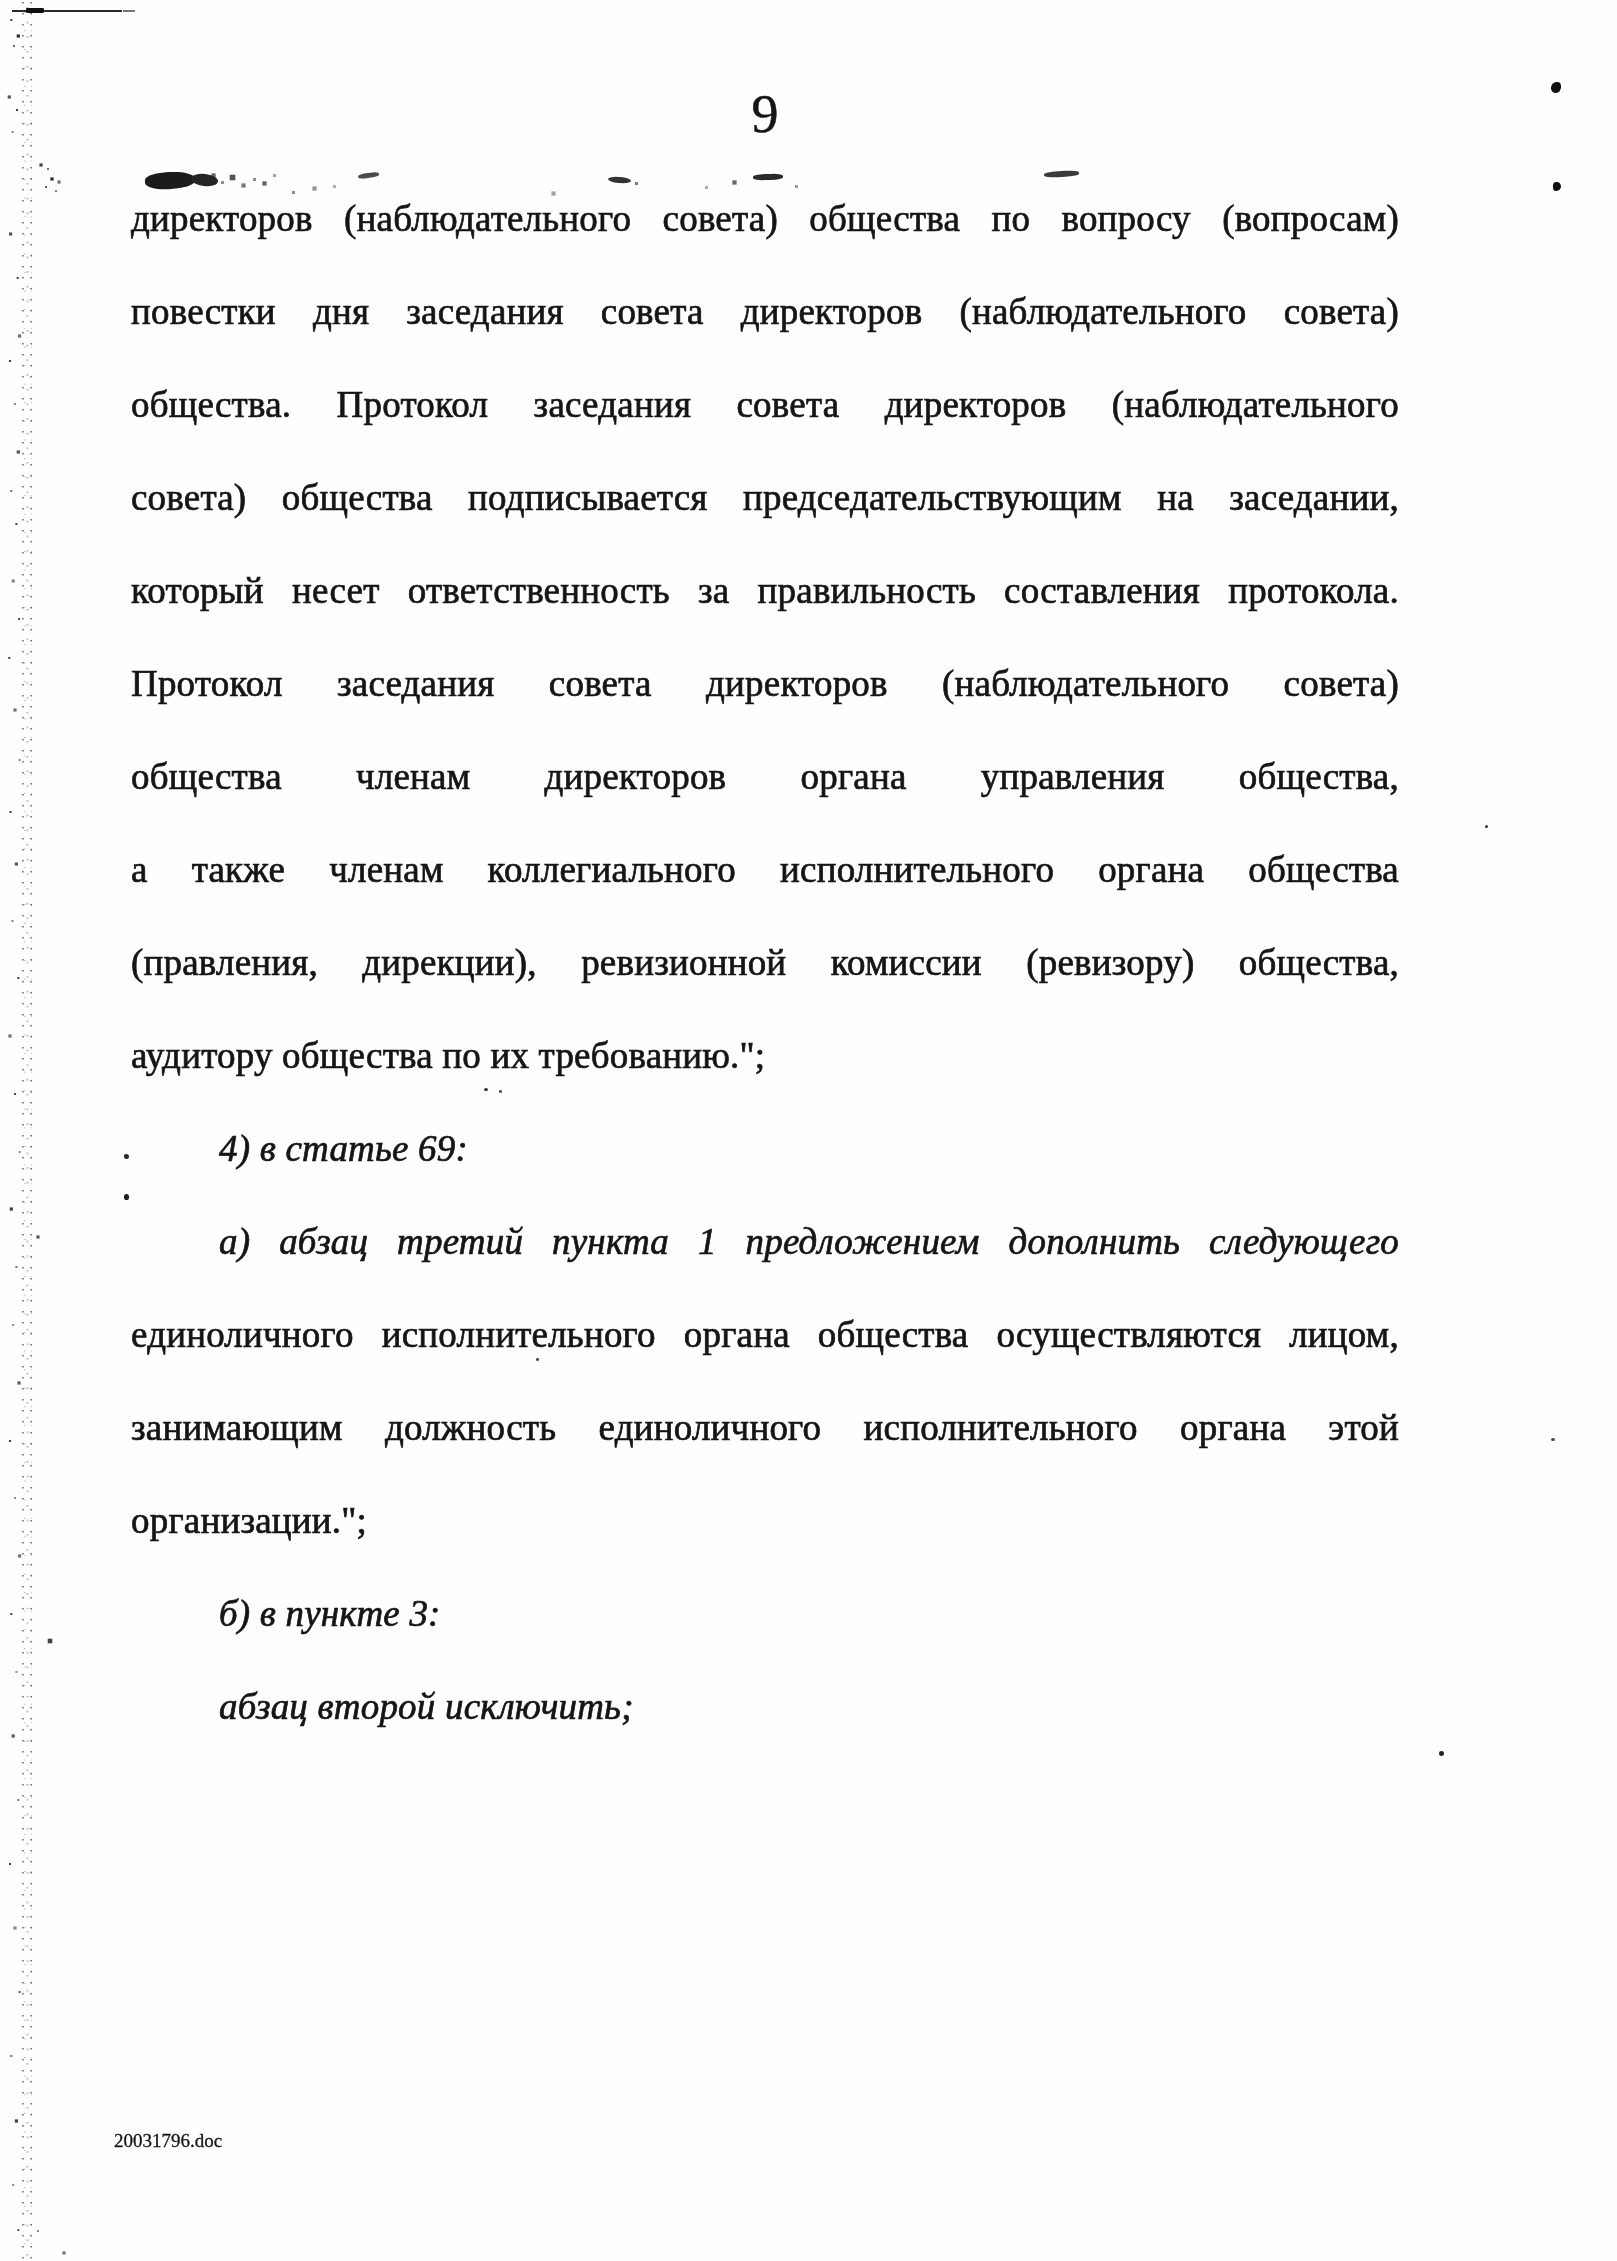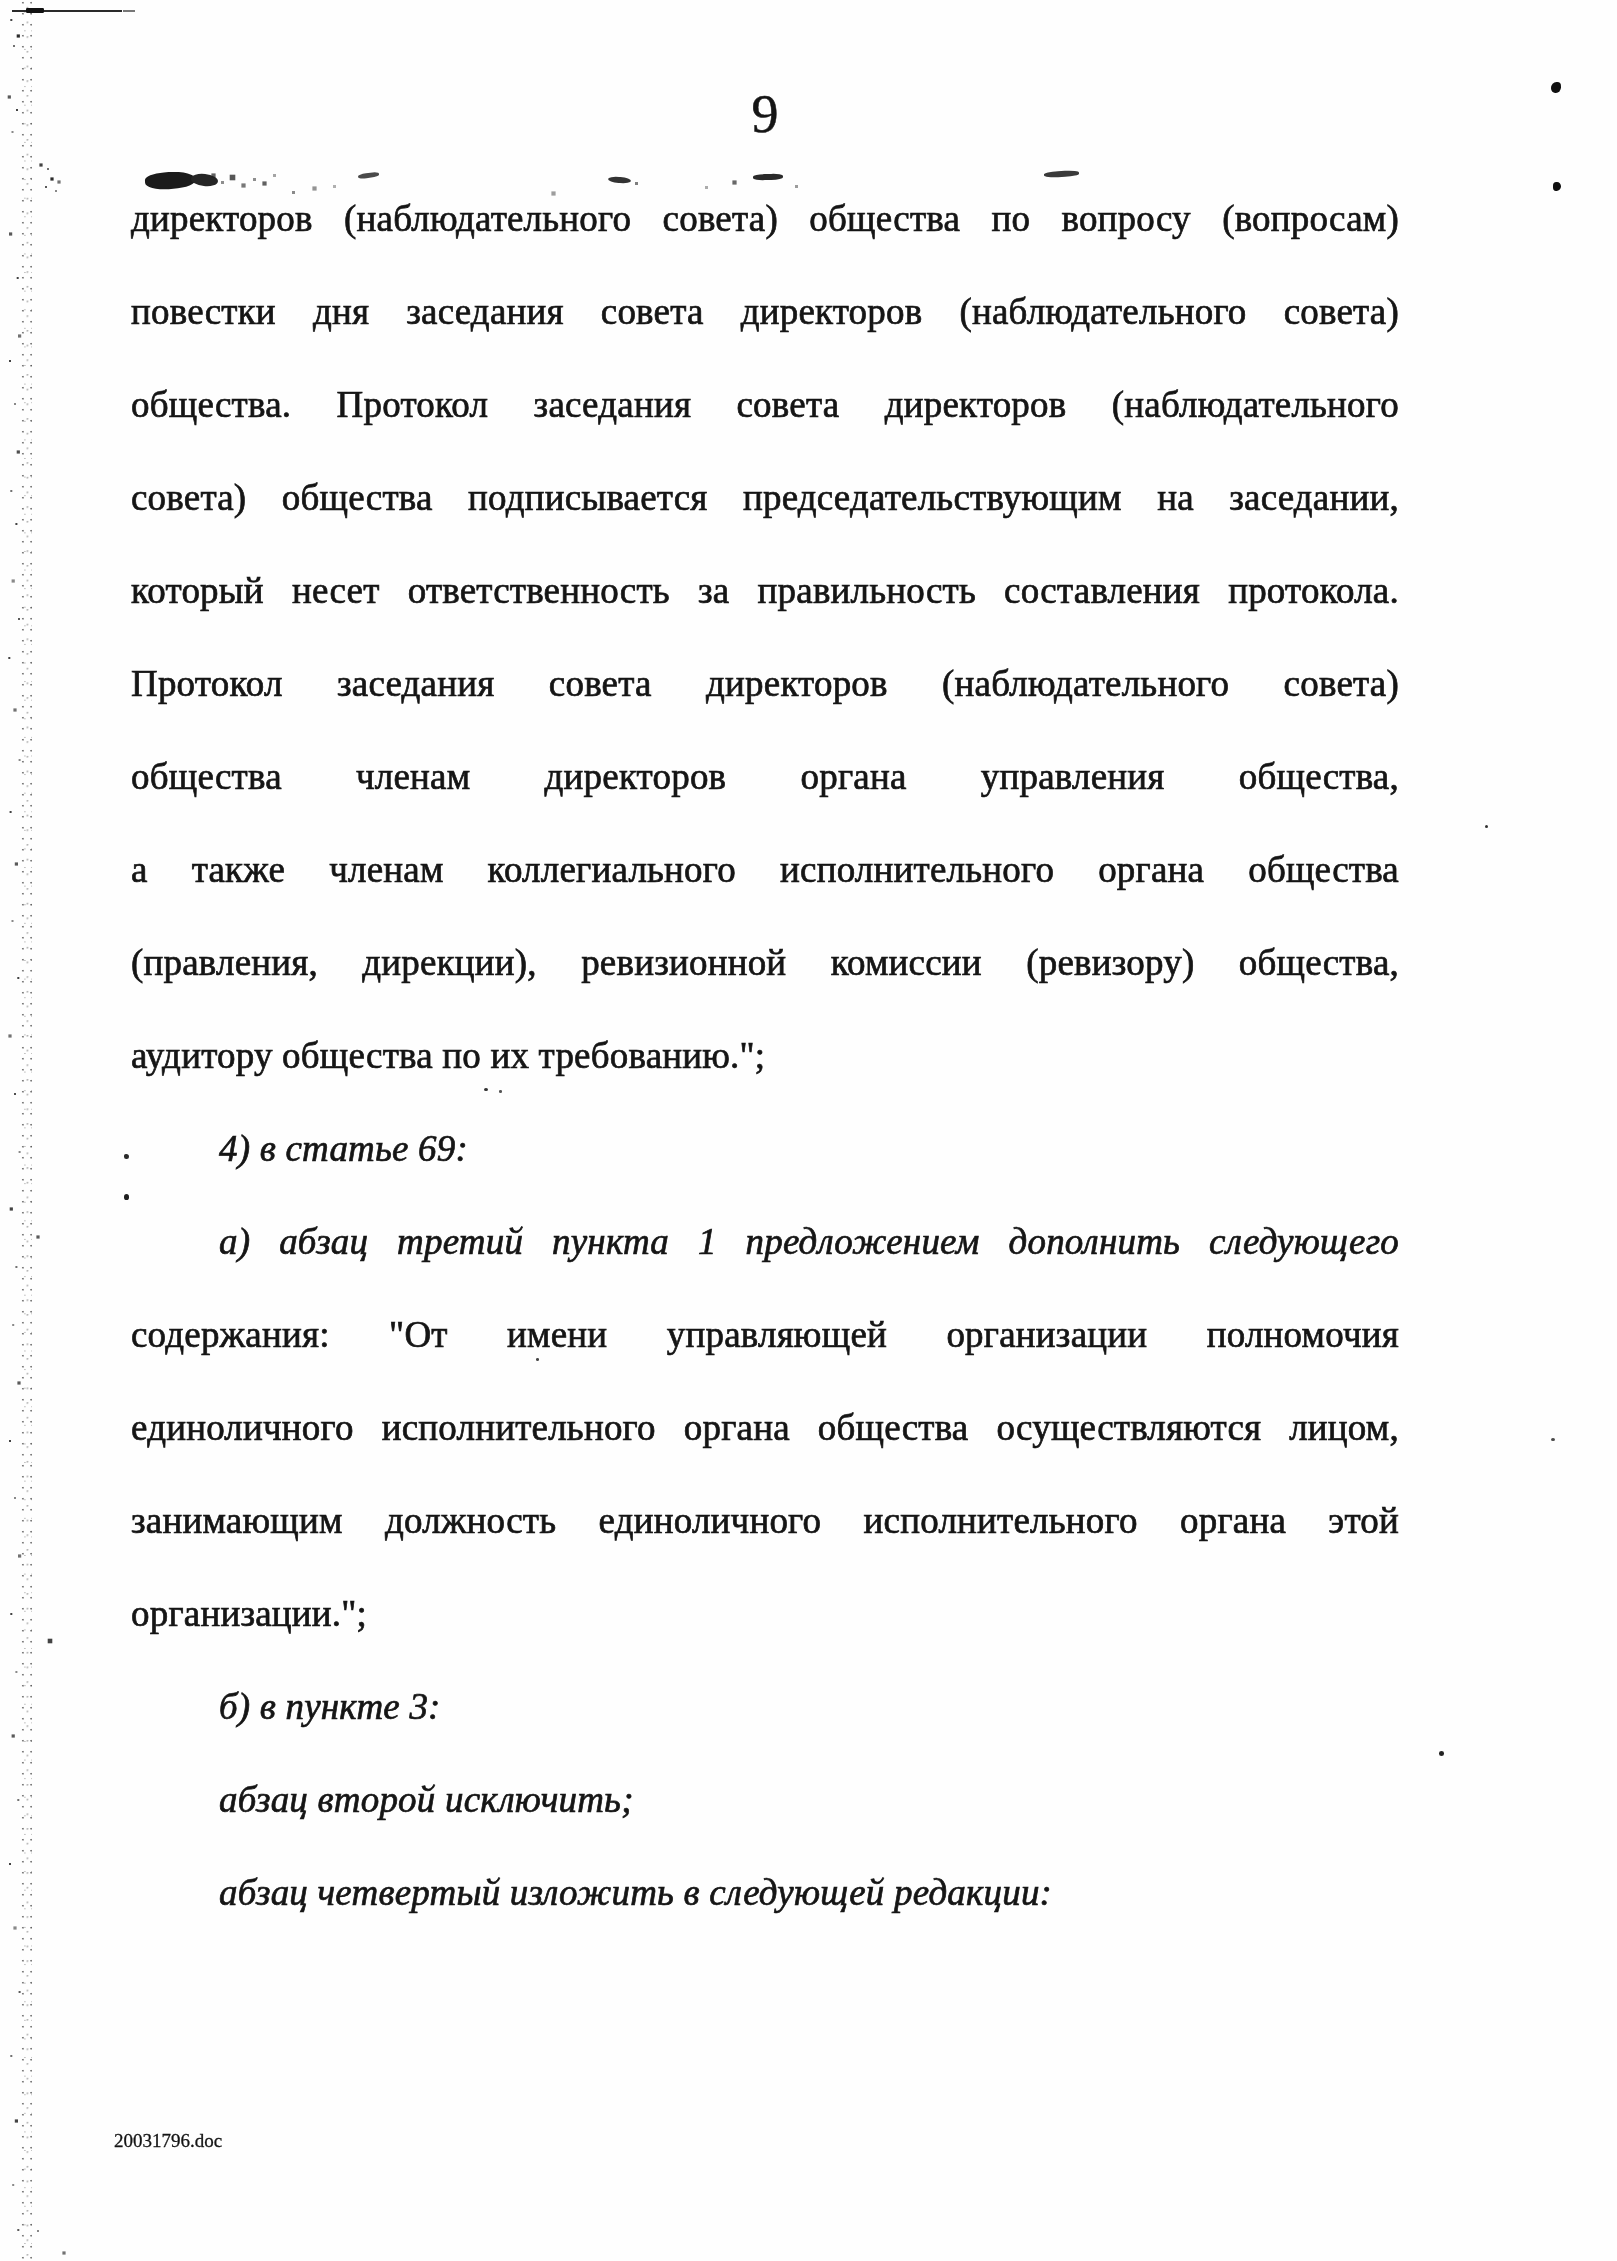--- a/index.html
+++ b/index.html
@@ -248,45 +248,36 @@
         <span>а)</span>
         <span>абзац</span>
         <span>третий</span>
         <span>пункта</span>
         <span>1</span>
         <span>предложением</span>
         <span>дополнить</span>
         <span>следующего</span>
       </div>
       <div class="line justify">
-        <span>содержания:</span>
-        <span>"От</span>
-        <span>имени</span>
-        <span>управляющей</span>
-        <span>организации</span>
-        <span>полномочия</span>
-      </div>
-      <div class="line justify">
         <span>единоличного</span>
         <span>исполнительного</span>
         <span>органа</span>
         <span>общества</span>
         <span>осуществляются</span>
         <span>лицом,</span>
       </div>
       <div class="line justify">
         <span>занимающим</span>
         <span>должность</span>
         <span>единоличного</span>
         <span>исполнительного</span>
         <span>органа</span>
         <span>этой</span>
       </div>
       <div class="line">организации.";</div>
       <div class="line indent">б) в пункте 3:</div>
       <div class="line indent">абзац второй исключить;</div>
-      <div class="line indent">абзац четвертый изложить в следующей редакции:</div>
     </div>
 
   <div class="footer">20031796.doc</div>
 
 </div>
 
 
 </body></html>

